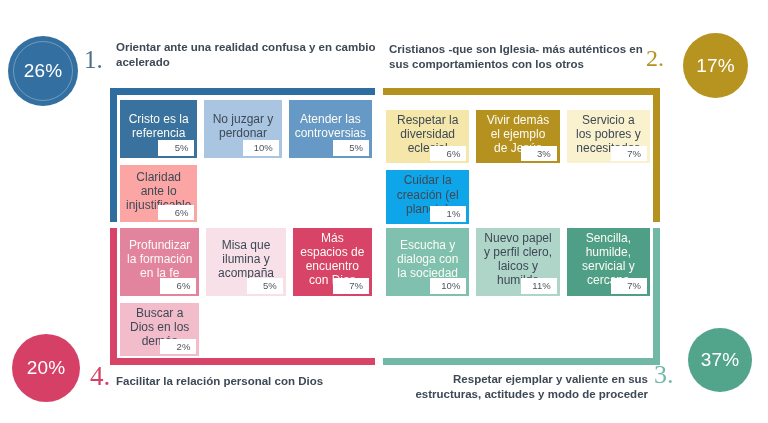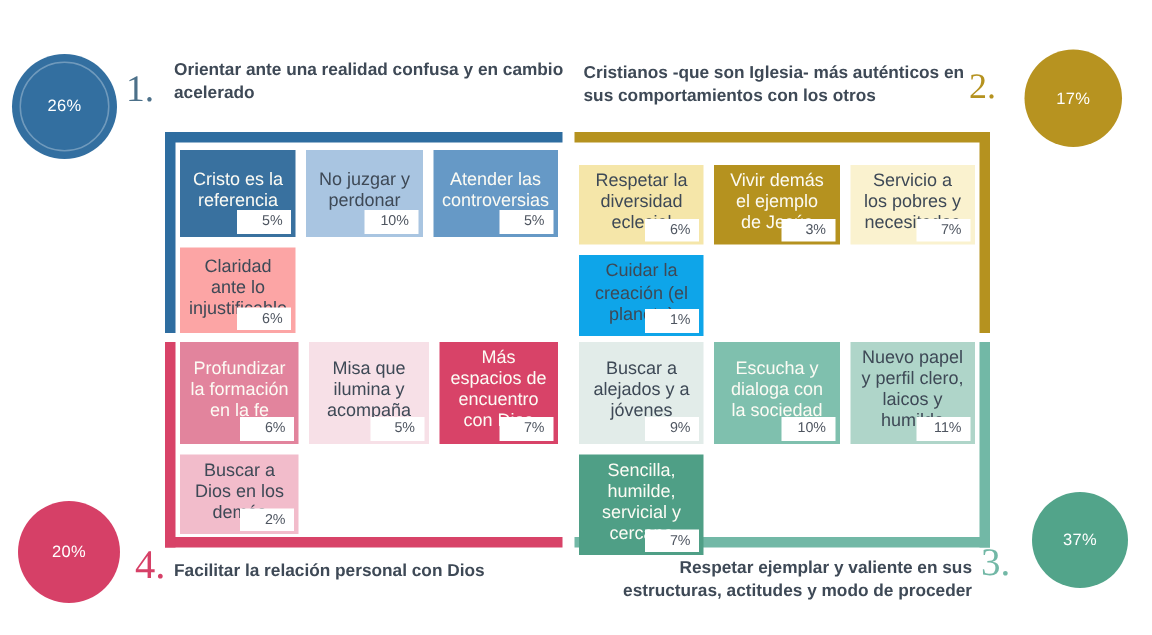--- a/index.html
+++ b/index.html
@@ -3,21 +3,21 @@
 <meta charset="utf-8">
 <style>
   html,body{margin:0;padding:0;background:#ffffff;}
   .canvas{
     position:relative;width:768px;height:423px;background:#ffffff;overflow:hidden;
     font-family:"Liberation Sans", sans-serif;color:#3E4956;
   }
   
   .circle{
     position:absolute;border-radius:50%;display:flex;align-items:center;justify-content:center;
-    color:#ffffff;font-size:11px;letter-spacing:.2px;
+    color:#ffffff;font-size:19px;letter-spacing:.2px;
   }
   .circle.ringed::after{
     content:"";position:absolute;inset:5px;border:1px solid rgba(255,255,255,.30);border-radius:50%;
   }
   
   .qnum{
     position:absolute;font-family:"Liberation Serif", serif;font-weight:400;line-height:1;
   }
   
   .qhead{
@@ -97,24 +97,20 @@
       <span class="pct">1%</span>
     </div>
   </div>
 
   <div class="circle" style="left: 688px; top: 328px; width: 64px; height: 64px; background-color: rgb(82, 164, 138);">
     <span>37%</span>
   </div>
   <div class="qnum" style="left: 654px; top: 362px; font-size: 26px; color: rgb(114, 184, 166);">3.</div>
   <div class="qhead right" style="left:390px;top:372px;width:258px;">Respetar ejemplar y valiente en sus estructuras, actitudes y modo de proceder</div>
   <div class="panel p3" style="border-color: rgb(114, 184, 166);">
-    <div class="cell" style="background-color: rgb(226, 236, 233);">
-      <span class="cell-label">Buscar a alejados y a jóvenes</span>
-      <span class="pct">9%</span>
-    </div>
     <div class="cell t-light" style="background-color: rgb(127, 192, 174);">
       <span class="cell-label">Escucha y dialoga con la sociedad</span>
       <span class="pct">10%</span>
     </div>
     <div class="cell" style="background-color: rgb(175, 213, 201);">
       <span class="cell-label">Nuevo papel y perfil clero, laicos y humilde</span>
       <span class="pct">11%</span>
     </div>
     <div class="cell t-light" style="background-color: rgb(79, 159, 134);">
       <span class="cell-label">Sencilla, humilde, servicial y cercana</span>

